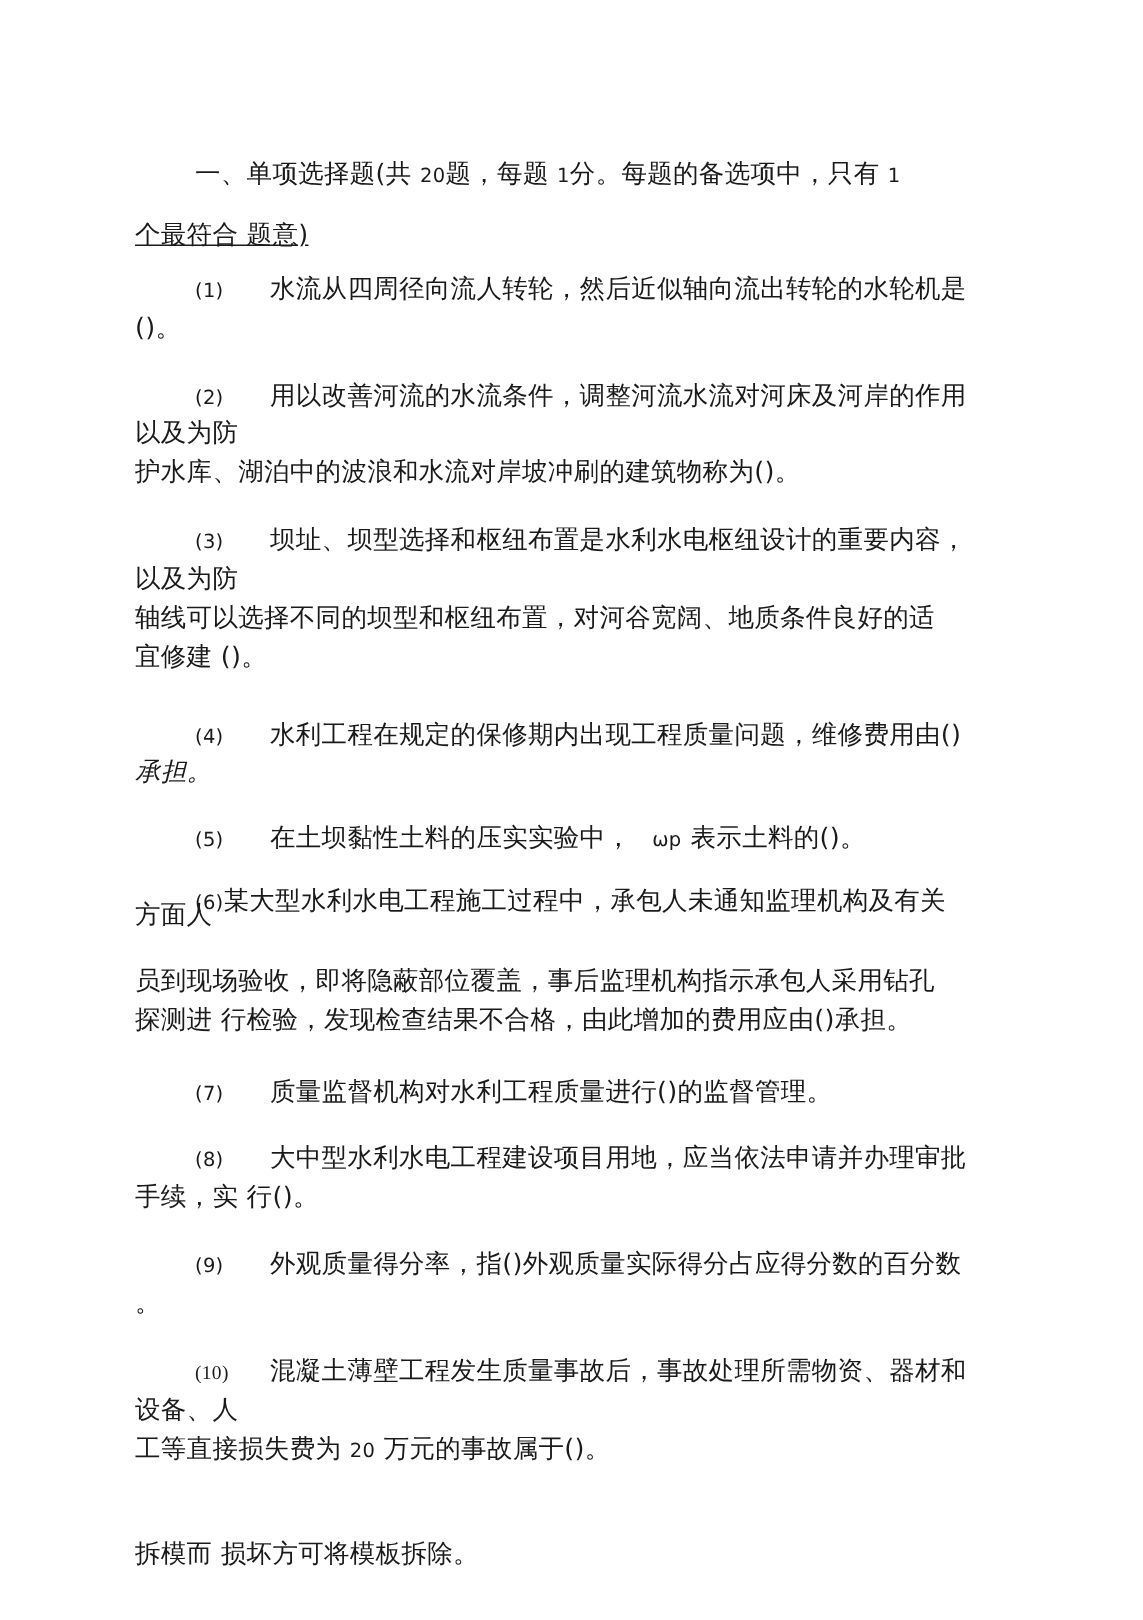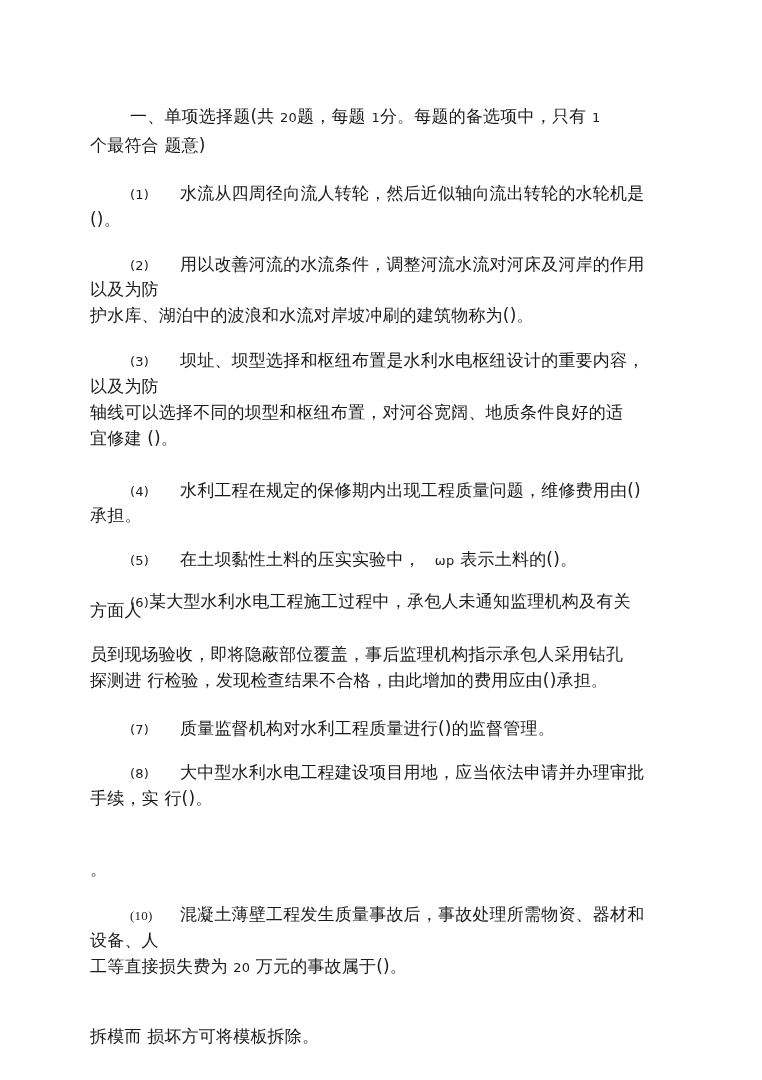--- a/index.html
+++ b/index.html
@@ -11,21 +11,21 @@
   .sm { font-size: 13px; }
 </style>
 </head>
 <body>
 
 <div class="page">
 
   <div class="line" style="top:105px; left:100px;">
     <span>一、单项选择题(共 </span><span class="sm">20</span><span>题，每题 </span><span class="sm">1</span><span>分。每题的备选项中，只有 </span><span class="sm">1</span>
   </div>
-  <div class="line" style="top:134px;">个最符合 题意)</div>
+  <div class="line" style="top:146px;text-decoration:underline;">个最符合 题意)</div>
 
   <div class="line" style="top:182px; left:100px;">
     <span class="num" style="width:50px;">(1)</span><span>水流从四周径向流人转轮，然后近似轴向流出转轮的水轮机是</span>
   </div>
   <div class="line" style="top:208px;">()。</div>
 
   <div class="line" style="top:253px; left:100px;">
     <span class="num" style="width:50px;">(2)</span><span>用以改善河流的水流条件，调整河流水流对河床及河岸的作用</span>
   </div>
   <div class="line" style="top:278px;">以及为防</div>
@@ -34,21 +34,21 @@
   <div class="line" style="top:349px; left:100px;">
     <span class="num" style="width:50px;">(3)</span><span>坝址、坝型选择和枢纽布置是水利水电枢纽设计的重要内容，</span>
   </div>
   <div class="line" style="top:375px;">以及为防</div>
   <div class="line" style="top:401px;">轴线可以选择不同的坝型和枢纽布置，对河谷宽阔、地质条件良好的适</div>
   <div class="line" style="top:427px;">宜修建 ()。</div>
 
   <div class="line" style="top:479px; left:100px;">
     <span class="num" style="width:50px;">(4)</span><span>水利工程在规定的保修期内出现工程质量问题，维修费用由()</span>
   </div>
-  <div class="line" style="top:504px;">承担。</div>
+  <div class="line" style="top:504px;font-style:italic;">承担。</div>
 
   <div class="line" style="top:548px; left:100px;">
     <span class="num" style="width:50px;">(5)</span><span>在土坝黏性土料的压实实验中，</span><span class="sm" style="margin-left:14px; margin-right:6px;">ωp</span><span>表示土料的()。</span>
   </div>
 
   <div class="line" style="top:590px; left:100px;">
     <span class="num">(6)</span><span>某大型水利水电工程施工过程中，承包人未通知监理机构及有关</span>
   </div>
   <div class="line" style="top:599px;">方面人</div>
   <div class="line" style="top:643px;">员到现场验收，即将隐蔽部位覆盖，事后监理机构指示承包人采用钻孔</div>
@@ -56,20 +56,23 @@
 
   <div class="line" style="top:717px; left:100px;">
     <span class="num" style="width:50px;">(7)</span><span>质量监督机构对水利工程质量进行()的监督管理。</span>
   </div>
 
   <div class="line" style="top:761px; left:100px;">
     <span class="num" style="width:50px;">(8)</span><span>大中型水利水电工程建设项目用地，应当依法申请并办理审批</span>
   </div>
   <div class="line" style="top:787px;">手续，实 行()。</div>
 
+  <div class="line" style="top:832px; left:100px;">
+    <span class="num" style="width:50px;">(9)</span><span>外观质量得分率，指()外观质量实际得分占应得分数的百分数</span>
+  </div>
   <div class="line" style="top:858px;">。</div>
 
   <div class="line" style="top:903px; left:100px;">
     <span class="num" style="width:50px;font-family:Liberation Serif, serif;">(10)</span><span>混凝土薄壁工程发生质量事故后，事故处理所需物资、器材和</span>
   </div>
   <div class="line" style="top:929px;">设备、人</div>
   <div class="line" style="top:955px;">
     <span>工等直接损失费为 </span><span class="sm">20</span><span> 万元的事故属于()。</span>
   </div>
 

